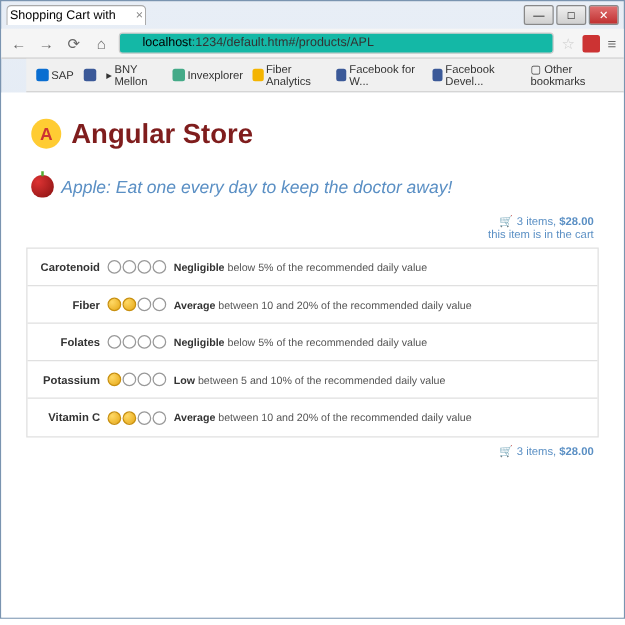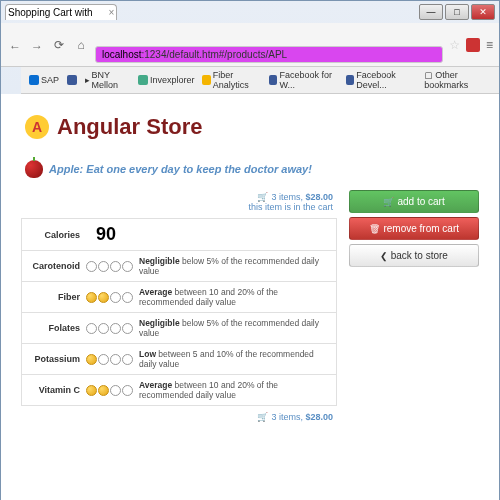--- a/index.html
+++ b/index.html
@@ -6,41 +6,41 @@
 body { font-family: Arial, sans-serif; font-size: 11px; background: #fff; width: 500px; height: 500px; overflow: hidden; }
 .chrome { border: 1px solid #7a94b0; background: linear-gradient(#e8eef6,#d7e2f0); }
 .titlebar { display: flex; align-items: center; height: 22px; padding: 0 4px; }
 .tab { background: #fff; border: 1px solid #aaa; border-bottom: none; border-radius: 4px 4px 0 0; padding: 2px 2px; font-size: 10px; display: flex; align-items: center; gap: 16px; }
 .tab-close { color: #888; font-size: 10px; }
 .win-btns { margin-left: auto; display: flex; gap: 2px; }
 .win-btn { width: 24px; height: 16px; border: 1px solid #888; background: linear-gradient(#f0f0f0,#d0d0d0); font-size: 9px; display: flex; align-items: center; justify-content: center; border-radius: 2px; }
 .win-btn.close { background: linear-gradient(#e07070,#c03030); color: #fff; }
 .toolbar { display: flex; align-items: center; gap: 6px; padding: 3px 6px; background: #f5f5f5; border-bottom: 1px solid #ccc; }
 .nav-btn { width: 16px; height: 16px; color: #666; display: flex; align-items: center; justify-content: center; font-size: 12px; }
-.url-bar { flex: 1; background: #d946ef; border: 1px solid #ccc; border-radius: 3px; padding: 2px 6px; font-size: 10px; color: #333; margin-top: 20px; }
+.url-bar { flex: 1; background: #14b8a6; border: 1px solid #ccc; border-radius: 3px; padding: 2px 18px; font-size: 10px; color: #333; }
 .url-bar .host { color: #000; }
 .star { color: #ccc; font-size: 12px; }
 .wrench { color: #666; font-size: 12px; }
 .ext { width: 14px; height: 14px; background: #c33; border-radius: 2px; }
 .bookmarks { display: flex; align-items: center; gap: 8px; padding: 3px 8px; background: #f0f0f0; border-bottom: 1px solid #ccc; font-size: 9px; color: #333; margin-left: 20px; }
 .bm { display: flex; align-items: center; gap: 2px; }
 .bm i { width: 10px; height: 10px; background: #4a8; border-radius: 2px; display: inline-block; }
 .bm.fb i { background: #3b5998; }
 .bm.g i { background: #f4b400; }
 .bm.sap i { background: #0a6ed1; }
 .other { margin-left: auto; color: #333; }
 .page { padding: 12px 20px; background: #fff; height: 420px; overflow: auto; }
 .header { display: flex; align-items: center; gap: 8px; padding: 8px 4px 14px; }
 .logo { width: 24px; height: 24px; border-radius: 50%; background: #ffcc33; position: relative; display: flex; align-items: center; justify-content: center; }
 .logo::before { content: 'A'; color: #c33; font-weight: bold; font-size: 14px; }
 .store-title { font-size: 22px; color: #7f1d1d; font-weight: bold; }
 .product-line { display: flex; align-items: center; gap: 6px; padding: 6px 4px 12px; }
 .apple { width: 18px; height: 18px; background: radial-gradient(circle at 30% 30%, #d33, #811); border-radius: 50% 50% 45% 45%; position: relative; }
 .apple::before { content: ''; position: absolute; top: -3px; left: 8px; width: 2px; height: 4px; background: #5a3; }
-.prod-text { color: #5a8fc4; font-size: 11px; font-style: italic; font-weight: bold; }
+.prod-text { color: #5a8fc4; font-size: 14px; font-style: italic; }
 .content { display: flex; gap: 12px; }
 .left { flex: 1; }
 .right { width: 130px; }
 .cart-info { text-align: right; font-size: 9px; padding: 2px 4px 6px; }
 .cart-info .items { color: #5a8fc4; }
 .cart-info .price { color: #5a8fc4; font-weight: bold; }
 .cart-info .in-cart { color: #5a8fc4; display: block; }
 .nutri { border: 1px solid #e0e0e0; }
 .nutri-row { display: flex; border-bottom: 1px solid #e0e0e0; padding: 5px 6px; align-items: center; min-height: 30px; }
 .nutri-row:last-child { border-bottom: none; align-items: center; }
@@ -127,24 +127,20 @@
 
     <div class="content">
       <div class="left">
         <div class="cart-info">
           <span>🛒</span>
           <span class="items">3 items,</span>
           <span class="price">$28.00</span>
           <span class="in-cart">this item is in the cart</span>
         </div>
         <div class="nutri">
-          <div class="nutri-row">
-            <div class="nutri-label">Calories</div>
-            <div class="nutri-val">90</div>
-          </div>
           <div id="nutri-rows">
               <div class="nutri-row">
                 <div class="nutri-label">Carotenoid</div>
                 <div class="dots">
                   <div class="dot"></div>
                   <div class="dot"></div>
                   <div class="dot"></div>
                   <div class="dot"></div>
                 </div>
                 <div class="nutri-desc"><b>Negligible</b> below 5% of the recommended daily value</div>
@@ -190,20 +186,15 @@
                 <div class="nutri-desc"><b>Average</b> between 10 and 20% of the recommended daily value</div>
               </div>
             </div>
         </div>
         <div class="footer-cart">
           <span>🛒</span>
           <span class="items">3 items,</span>
           <span class="price">$28.00</span>
         </div>
       </div>
-      <div class="right">
-        <a class="btn green"><span class="btn-icon">🛒</span><span>add to cart</span></a>
-        <a class="btn red"><span class="btn-icon">🗑</span><span>remove from cart</span></a>
-        <a class="btn gray"><span class="btn-icon">❮</span><span>back to store</span></a>
-      </div>
     </div>
   </div>
 </div>
 
 </body></html>

